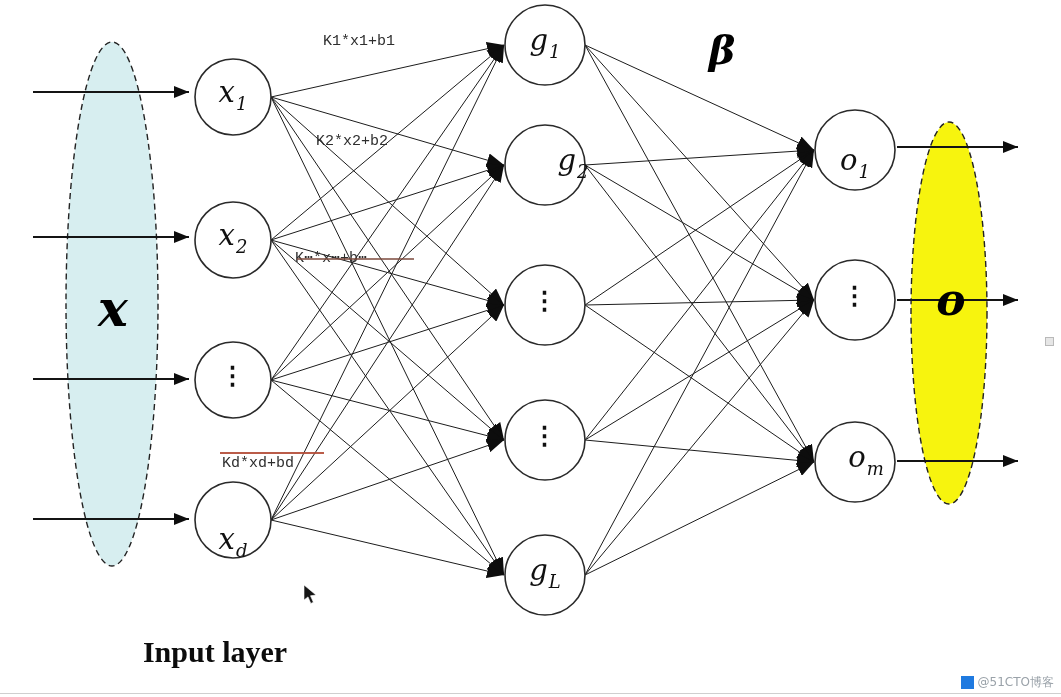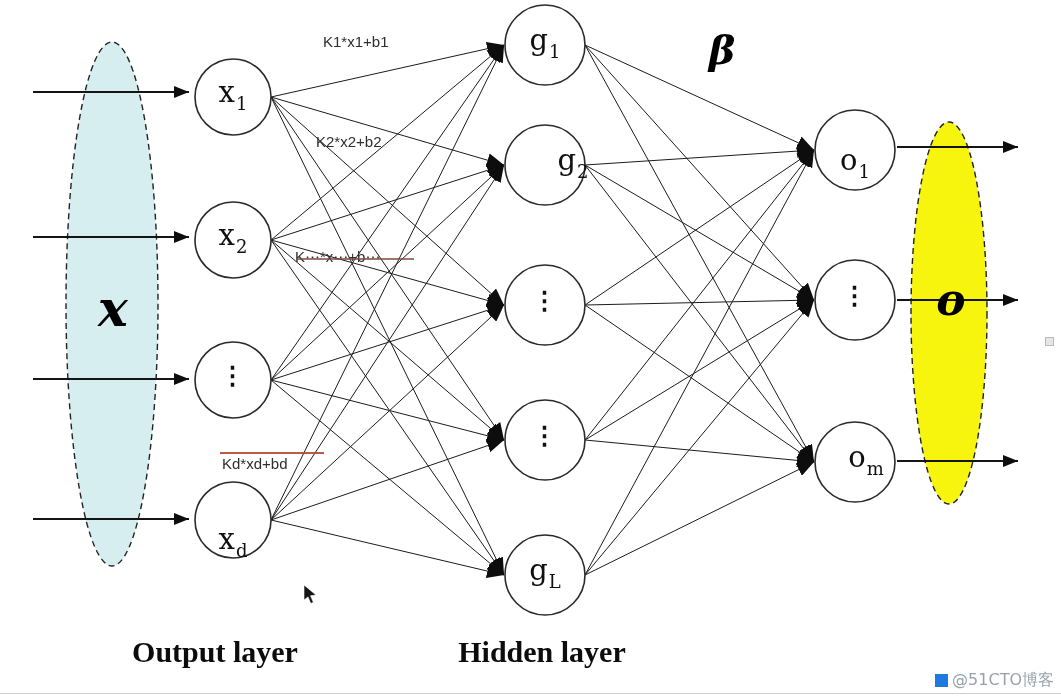--- a/index.html
+++ b/index.html
@@ -8,27 +8,27 @@
     overflow:hidden;font-family:"DejaVu Serif",serif;
   }
   svg{position:absolute;left:0;top:0;}
   .edges line{stroke:#1c1c1c;stroke-width:1;}
   .arrow line{stroke:#141414;stroke-width:1.8;}
   .node-circle{fill:#ffffff;stroke:#2a2a2a;stroke-width:1.6;}
   .region-ellipse{stroke:#222;stroke-width:1.4;stroke-dasharray:6 4;}
 
   .node-label{
     position:absolute;transform:translate(-50%,-54%);
-    font-size:29px;color:#101010;white-space:nowrap;line-height:1;
+    font-style:italic;font-size:29px;color:#101010;white-space:nowrap;line-height:1;
   }
   .node-label .s{font-size:18px;vertical-align:-8px;margin-left:1px;}
   .node-label.dots{font-style:normal;font-weight:bold;font-size:25px;letter-spacing:0;}
 
   .lbl-edge{
-    position:absolute;font-family:Liberation Sans, sans-serif;
+    position:absolute;font-family:Liberation Mono, monospace;
     font-size:15px;color:#2e2e2e;white-space:nowrap;
   }
   .beta{
     position:absolute;transform:translate(-50%,-50%);
     font-style:italic;font-weight:bold;font-size:40px;color:#000;
   }
   .region-label{
     position:absolute;transform:translate(-50%,-50%);
     font-style:italic;font-weight:bold;color:#000;
   }
@@ -41,21 +41,21 @@
   }
   .red-line{position:absolute;height:2px;background:#b34a35;opacity:.9;}
   .strike-line{position:absolute;height:2px;background:#7c4a3c;opacity:.75;}
   .resize-box{
     position:absolute;left:1045px;top:337px;width:9px;height:9px;
     background:#e6e6e6;border:1px solid #b9b9b9;box-sizing:border-box;
   }
   .hairline{position:absolute;left:0;right:0;bottom:3px;height:1px;background:#cfcfcf;}
   .wm{
     position:absolute;right:7px;bottom:6px;display:flex;align-items:center;gap:4px;
-    font-family:"DejaVu Sans",sans-serif;font-size:16px;color:#9aa2a9;
+    font-family:"DejaVu Sans",sans-serif;font-size:12px;color:#9aa2a9;
   }
   .wm .logo{width:13px;height:13px;background:#1f7ae0;display:inline-block;}
   .cursor{position:absolute;left:303px;top:585px;}
 </style>
 </head>
 <body>
 
 <div class="stage">
 
   <svg width="1061" height="697">
@@ -161,22 +161,21 @@
   <div class="lbl-edge" style="left:316px;top:133px">K2*x2+b2</div>
   <div class="lbl-edge" style="left:295px;top:248px">K⋯*x⋯+b⋯</div>
   <div class="lbl-edge" style="left:222px;top:455px">Kd*xd+bd</div>
   <div class="strike-line" style="left:297px;top:258px;width:117px"></div>
   <div class="red-line" style="left:220px;top:452px;width:104px"></div>
 
   <div class="beta" style="left:722px;top:49px">β</div>
   <div class="region-label in" style="left:113px;top:308px">x</div>
   <div class="region-label out" style="left:951px;top:299px">o</div>
 
-  <div class="caption" style="left:215px;top:652px">Output layer</div>
-  <div class="caption" style="left:542px;top:652px">Hidden layer</div>
+  <div class="caption" style="left:215px;top:652px">Input layer</div>
 
   <div class="cursor">
     <svg width="18" height="20">
       <polygon points="1,0 13,10 7.5,10.8 10.4,17.3 7.8,18.4 5,11.9 1,15" fill="#151515" stroke="#ffffff" stroke-width="0.6"></polygon>
     </svg>
   </div>
   <div class="resize-box"></div>
   <div class="hairline"></div>
 
   <div class="wm">

